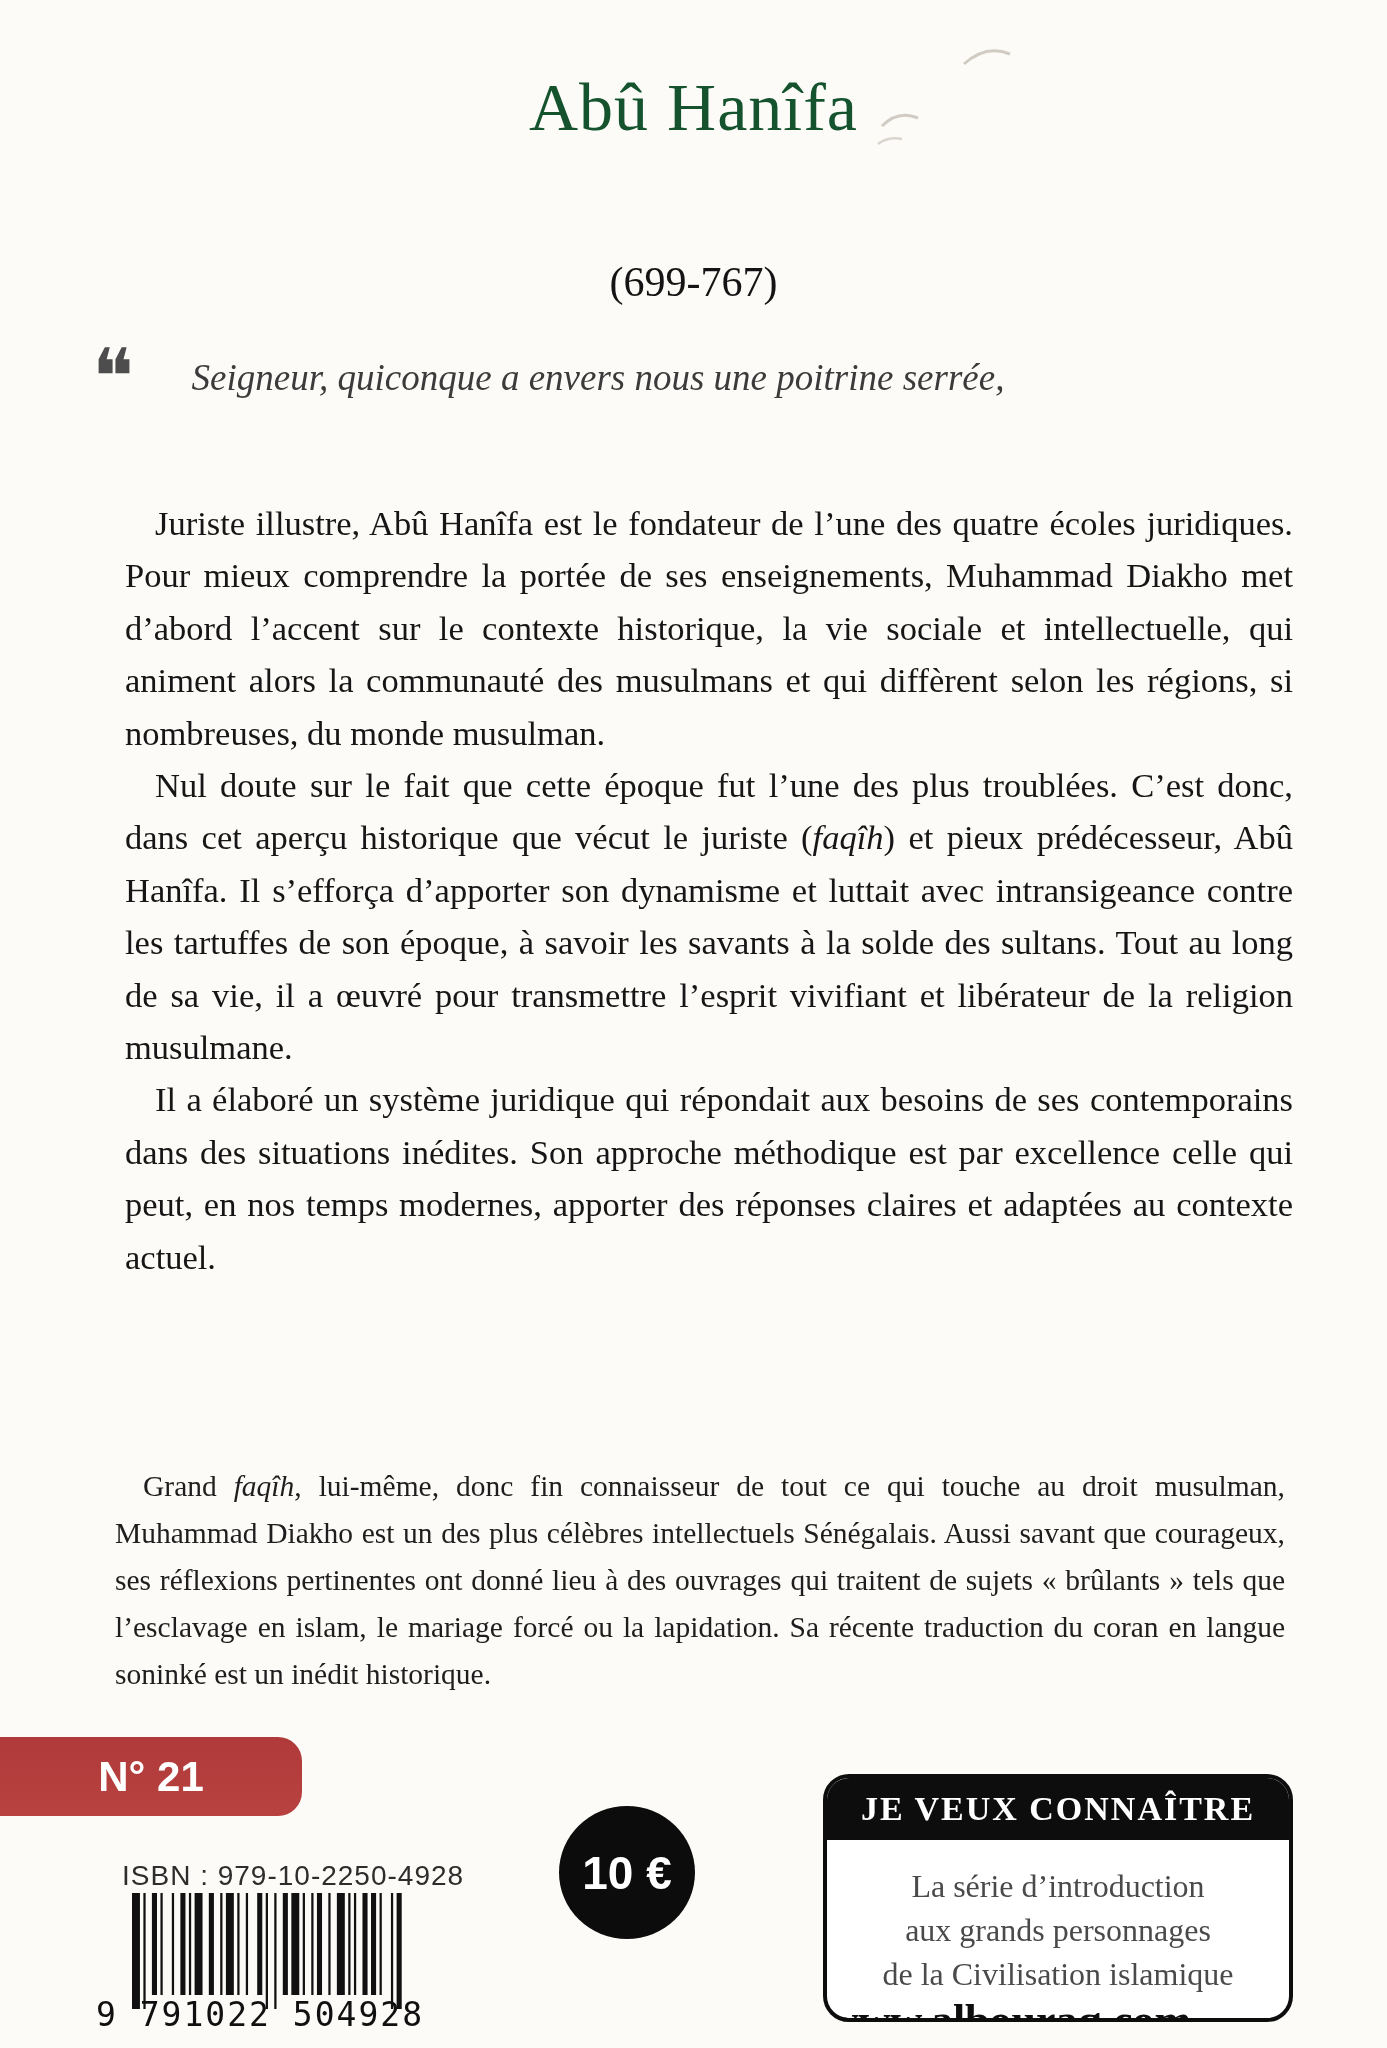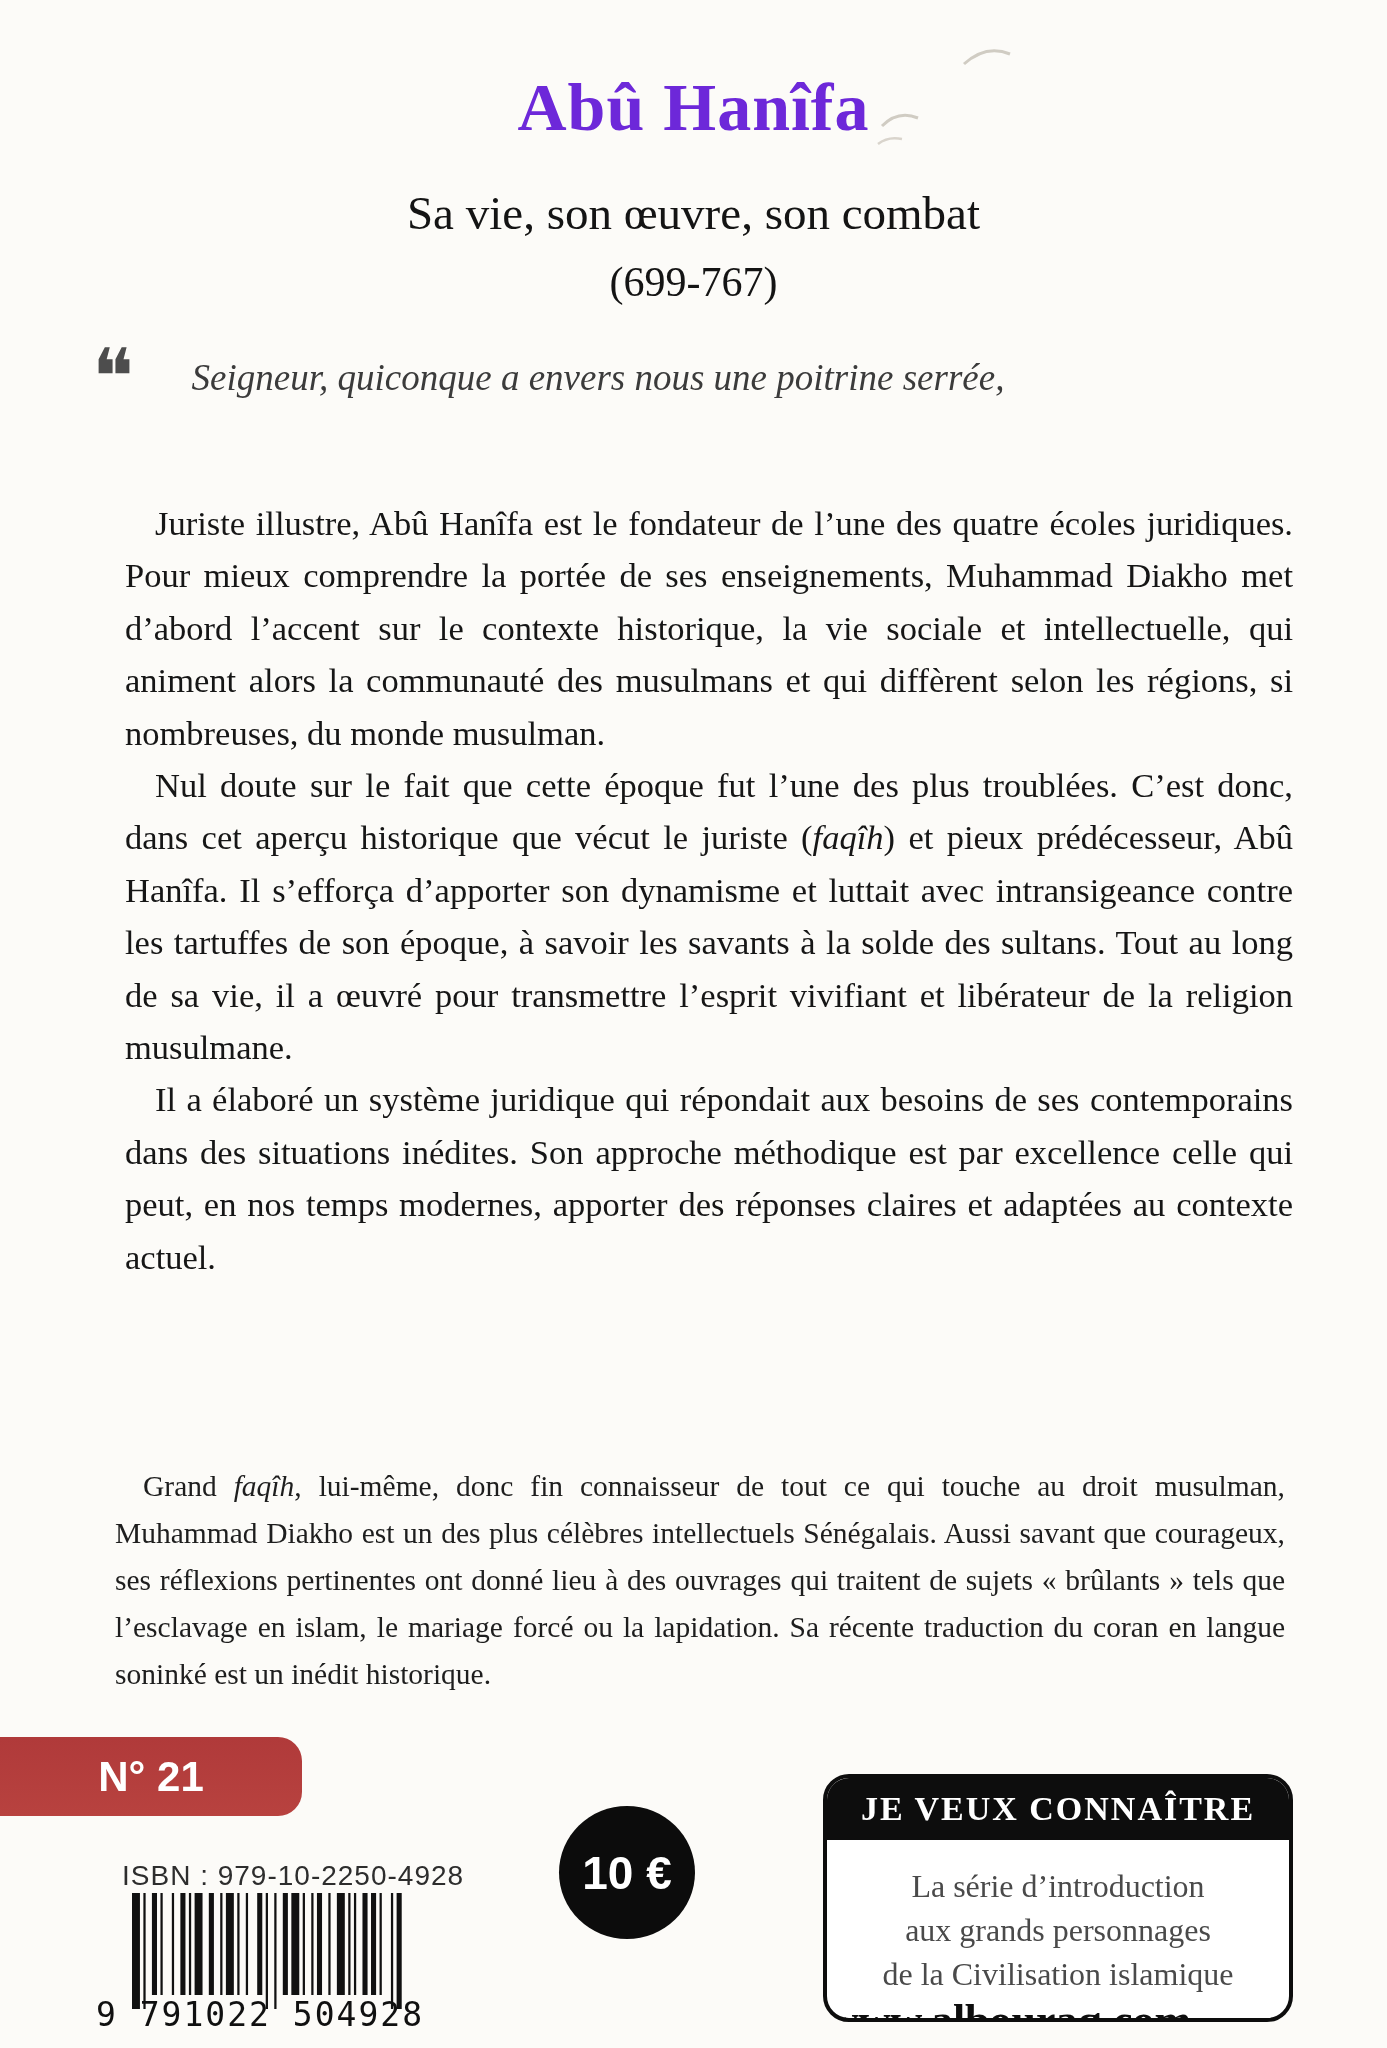--- a/index.html
+++ b/index.html
@@ -1,19 +1,19 @@
 <!DOCTYPE html>
 <html><head>
 <meta charset="utf-8">
 <style>
   html,body{margin:0;padding:0;background:#fcfbf8;}
   .page{position:relative;width:1387px;height:2048px;background:#fcfbf8;overflow:hidden;
         font-family:"Liberation Serif",serif;}
   .center{left:0;right:0;text-align:center;position:absolute;}
-  .title{top:68px;font-size:68px;font-weight:bold;color:#6d28d9;letter-spacing:1px;}
+  .title{top:68px;font-size:68px;font-weight:normal;color:#14532d;letter-spacing:1px;}
   .subtitle{top:186px;font-size:47px;color:#141414;}
   .dates{top:258px;font-size:42px;color:#141414;}
   .quote{position:absolute;left:78px;top:349px;width:1040px;text-align:center;
          font-style:italic;font-size:37px;line-height:57px;color:#3b3b3b;}
   .quote-mark{position:absolute;left:14px;top:-10px;font-size:78px;line-height:78px;
               color:#4d4d4d;font-style:normal;}
   .body-text{position:absolute;left:125px;top:497px;width:1168px;font-size:34.5px;
              line-height:52.4px;text-align:justify;color:#161616;}
   .body-text p{margin:0;text-indent:30px;}
   .it{font-style:italic;}
@@ -41,21 +41,20 @@
   .series-body{text-align:center;color:#4a4a4a;font-size:32px;line-height:44px;padding-top:24px;}
   .series-url{text-align:left;font-weight:bold;color:#0d0d0d;font-size:44px;margin-top:3px;}
   .pencil{position:absolute;left:818px;top:34px;opacity:.85;}
 </style>
 </head>
 <body>
 
 <div class="page">
 
   <div class="center title">Abû Hanîfa</div>
-  <div class="center subtitle">Sa vie, son œuvre, son combat</div>
   <div class="center dates">(699-767)</div>
 
   <svg class="pencil" width="240" height="140" viewBox="0 0 240 140">
     <path d="M64,92 q16,-16 36,-8" stroke="#c9c4ba" stroke-width="3" fill="none"></path>
     <path d="M146,30 q22,-20 46,-10" stroke="#c9c4ba" stroke-width="3" fill="none"></path>
     <path d="M60,110 q10,-8 24,-5" stroke="#d3cec5" stroke-width="2.5" fill="none"></path>
   </svg>
 
   <div class="quote">
     <span class="quote-mark">❝</span>

